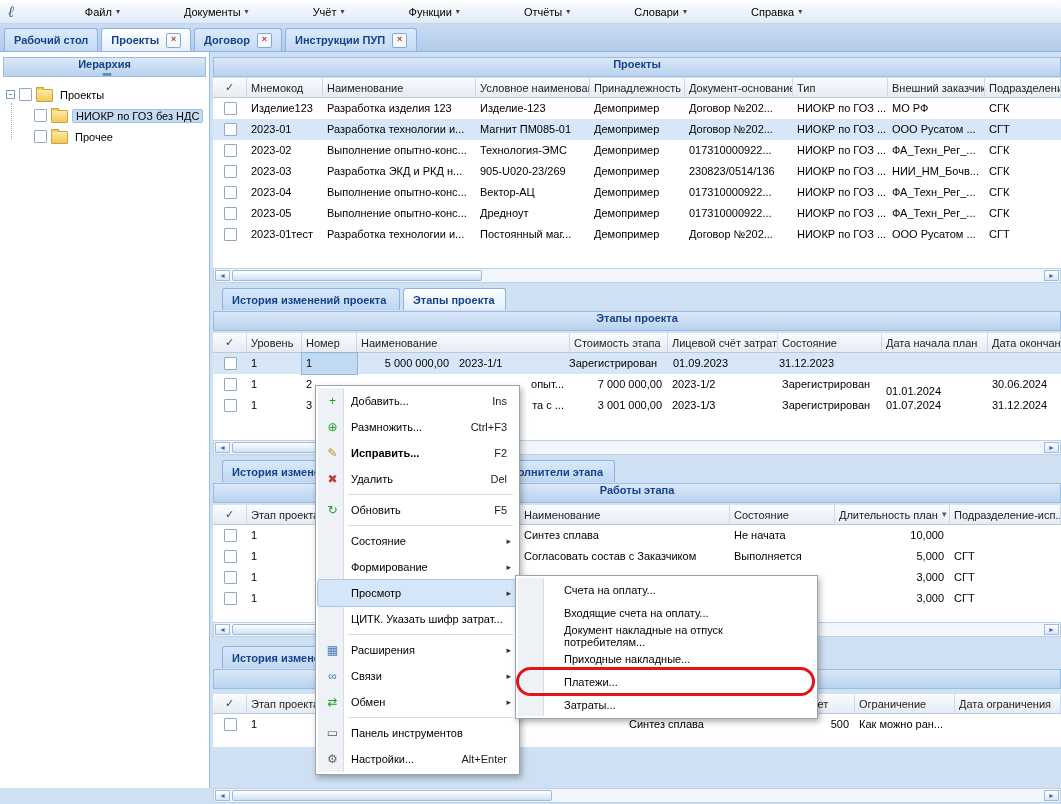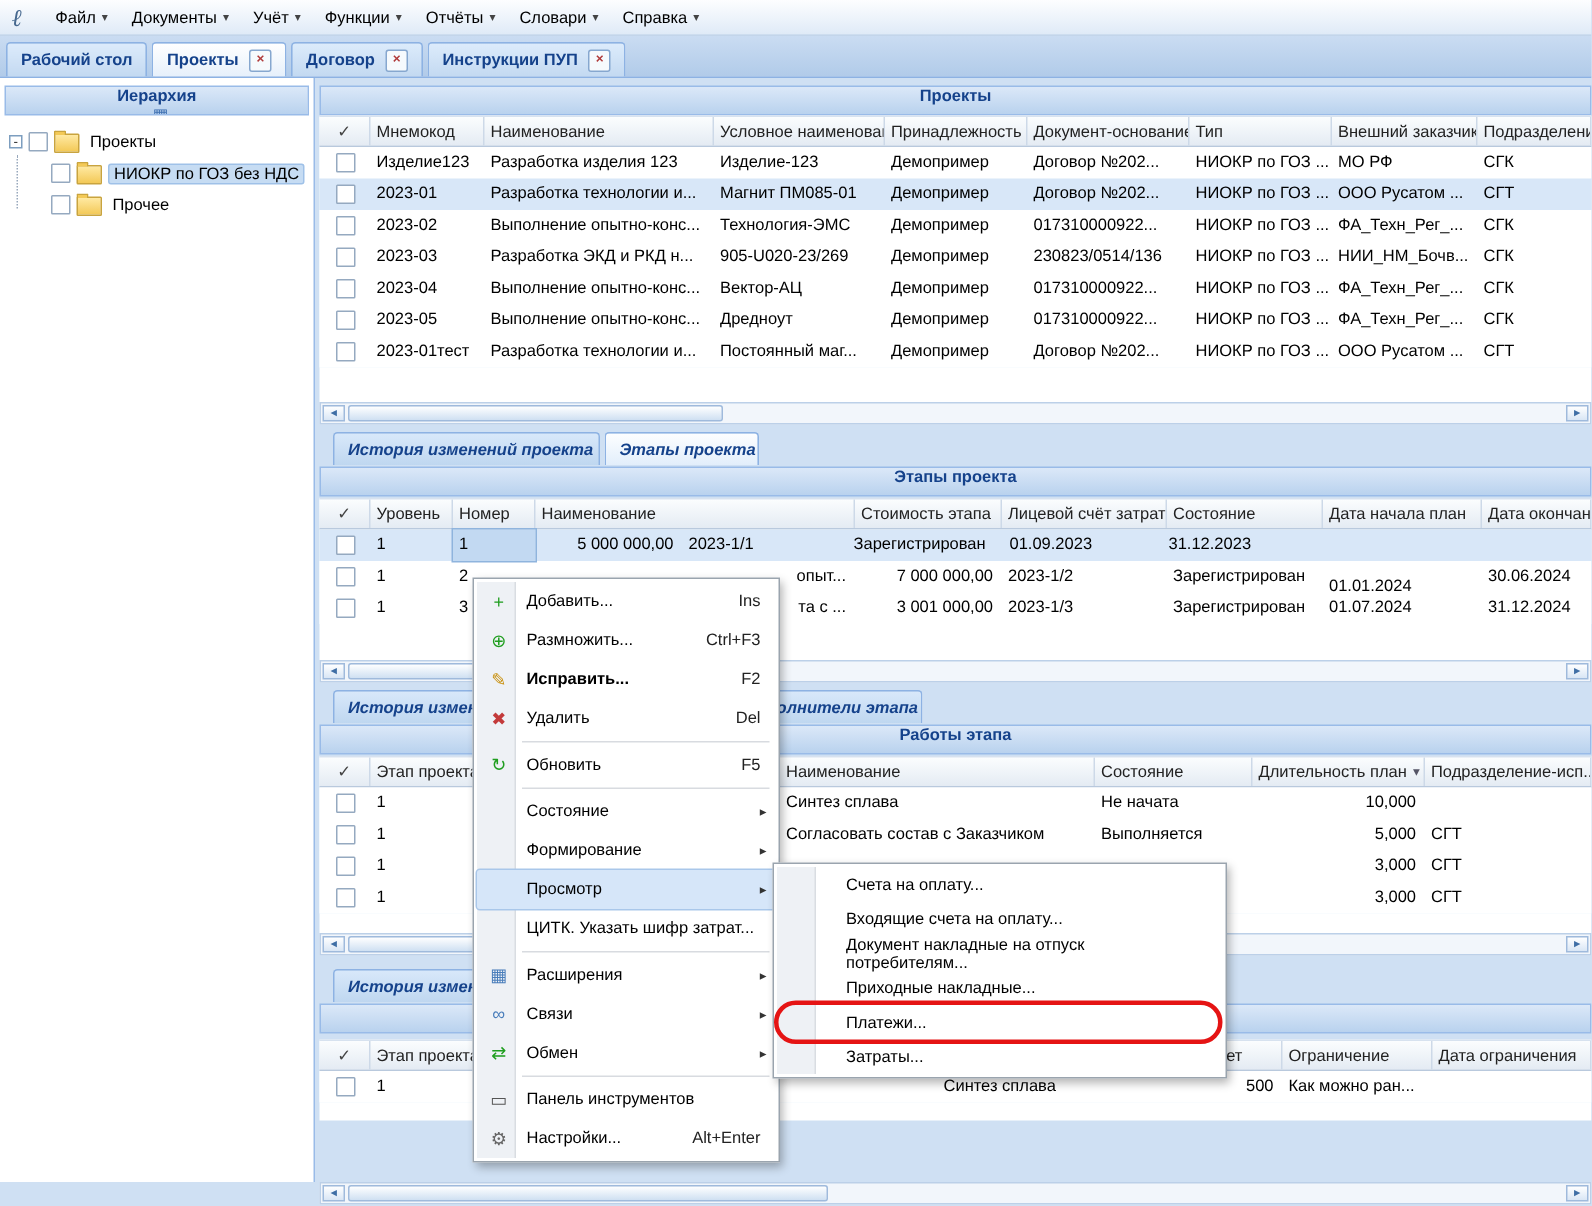--- a/index.html
+++ b/index.html
@@ -6,21 +6,21 @@
   body{
     width:1061px;height:804px;position:relative;overflow:hidden;
     font-family:"Liberation Sans","DejaVu Sans",sans-serif;font-size:11px;color:#000;
     background:#cfe0f3;
   }
   
   .menubar{position:absolute;left:0;top:0;width:1061px;height:24px;box-sizing:border-box;
     background:linear-gradient(180deg,#fdfeff,#dfeaf7);border-bottom:1px solid #c3d5ea;
     display:flex;align-items:center;padding-left:6px;}
   .logo{font-family:"DejaVu Serif",serif;font-style:italic;font-weight:bold;color:#46688f;font-size:16px;margin:0 14px 0 2px;}
-  .mitem{display:flex;align-items:center;gap:4px;padding:3px 8px;cursor:default;}
+  .mitem{display:flex;align-items:center;gap:4px;padding:3px 8px;cursor:default;margin-left:48px;}
   .mitem .car{font-size:8px;color:#444;}
   
   .tabbar{position:absolute;left:0;top:24px;width:1061px;height:28px;box-sizing:border-box;
     background:linear-gradient(180deg,#cadcf2,#b1cbe9);border-bottom:1px solid #8db2e3;
     display:flex;align-items:flex-end;gap:3px;padding-left:4px;}
   .wtab{height:23px;box-sizing:border-box;display:flex;align-items:center;gap:7px;padding:0 9px;
     border:1px solid #8db2e3;border-bottom:none;border-radius:3px 3px 0 0;
     background:linear-gradient(180deg,#dcebfb,#c3d9f1);color:#15428b;font-weight:bold;white-space:nowrap;}
   .wtab.active{background:linear-gradient(180deg,#ffffff,#e6f0fb);}
   .tclose{width:13px;height:13px;border:1px solid #86a7cf;background:#f6fafd;color:#b03a3a;
@@ -42,21 +42,21 @@
     font-size:9px;line-height:6px;text-align:center;color:#333;flex:none;}
   .cb{width:13px;height:13px;box-sizing:border-box;border:1px solid #95a9c0;background:#fff;display:inline-block;border-radius:1px;flex:none;}
   .folder{width:15px;height:11px;background:linear-gradient(180deg,#ffe9a2,#f3c957);border:1px solid #c9a43e;border-radius:1px;position:relative;flex:none;margin-top:2px;}
   .folder::before{content:"";position:absolute;top:-3px;left:-1px;width:6px;height:2px;background:#f3c957;border:1px solid #c9a43e;border-bottom:none;border-radius:1px 1px 0 0;}
   
   .main{position:absolute;left:213px;top:52px;width:848px;height:752px;}
   .abs{position:absolute;left:0;width:848px;box-sizing:border-box;}
   .stabs{display:flex;gap:3px;align-items:flex-end;height:23px;padding-left:9px;}
   .stab{height:22px;box-sizing:border-box;display:flex;align-items:center;padding:0 9px;
     border:1px solid #8db2e3;border-bottom:none;border-radius:3px 3px 0 0;
-    background:linear-gradient(180deg,#d8e8fa,#bfd7f0);color:#15428b;font-weight:bold;white-space:nowrap;overflow:hidden;font-style:italic;}
+    background:linear-gradient(180deg,#d8e8fa,#bfd7f0);color:#15428b;font-weight:bold;white-space:nowrap;overflow:hidden;}
   .stab.active{background:linear-gradient(180deg,#fdfeff,#e2eefb);}
   
   .tbl{background:#fff;}
   .thead{display:flex;height:21px;background:linear-gradient(180deg,#fbfdfe,#e4ebf3);
     border-top:1px solid #d7e2ef;border-bottom:1px solid #b9c9dd;box-sizing:border-box;}
   .th{box-sizing:border-box;border-right:1px solid #cdd9e8;padding:4px 0 0 4px;color:#222;
     overflow:hidden;white-space:nowrap;display:flex;flex:none;}
   .th .sort{margin-left:4px;color:#556;font-size:9px;}
   .trow{display:flex;height:21px;background:#fff;}
   .trow.sel{background:#d8e7f8;}

